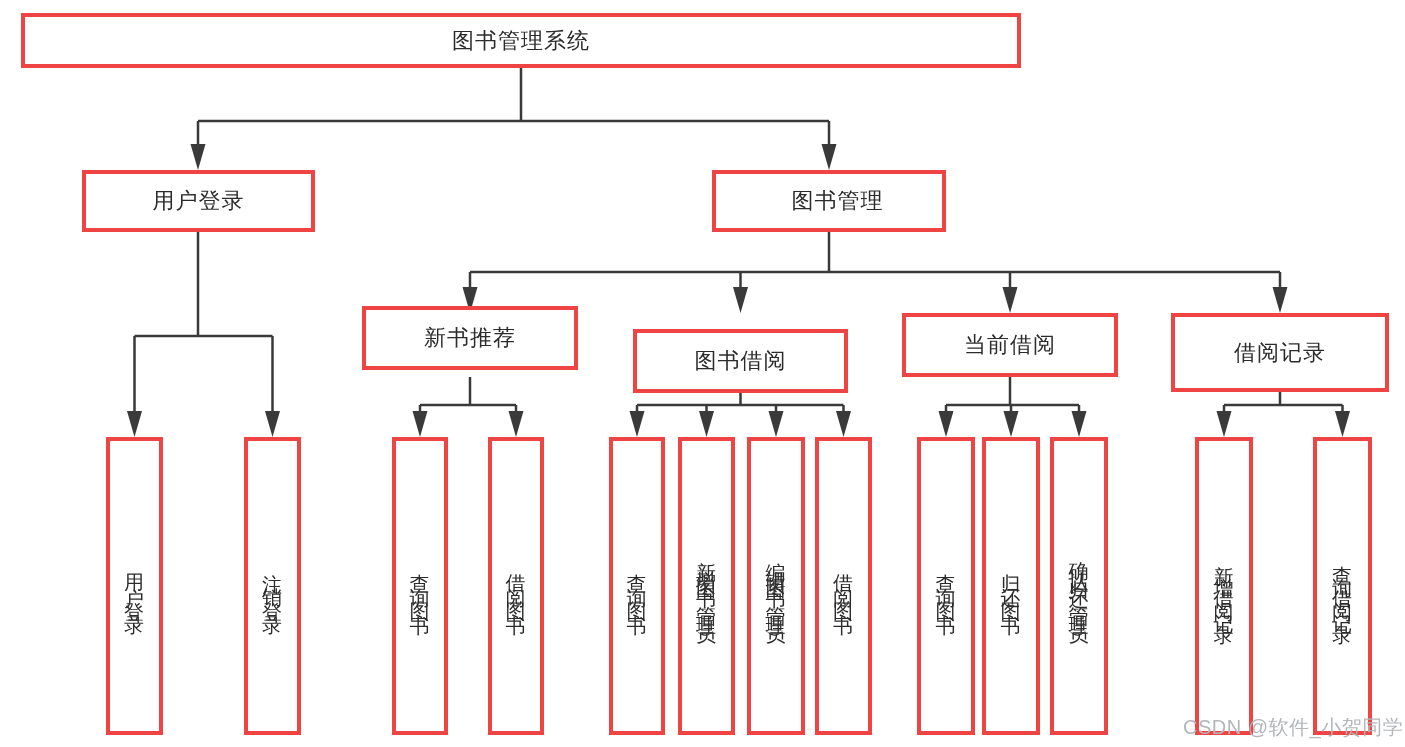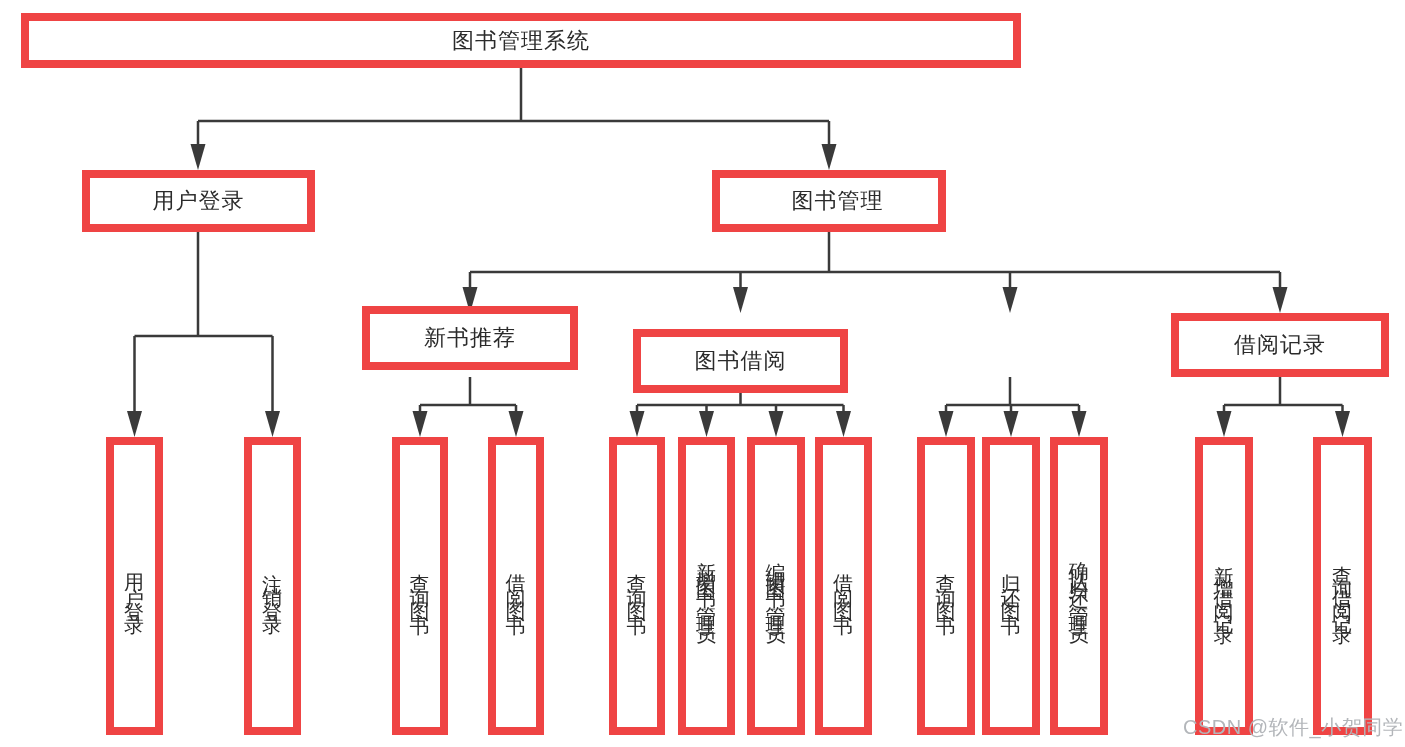--- a/index.html
+++ b/index.html
@@ -7,21 +7,21 @@
     position:relative;
     width:1405px;height:747px;
     background:#ffffff;
     font-family:"Liberation Sans", sans-serif;
     overflow:hidden;
   }
   .wires{position:absolute;left:0;top:0;z-index:0;}
   .node{
     position:absolute;
     background:#ffffff;
-    border:8px solid #ef4444;
+    border:4px solid #ef4444;
     box-sizing:border-box;
     display:flex;align-items:center;justify-content:center;
     color:#2b2b2b;
     z-index:1;
   }
   .h-label{font-size:22px;letter-spacing:1px;}
   .leaf span{
     writing-mode:vertical-rl;
     text-orientation:mixed;
     font-size:20px;
@@ -86,21 +86,22 @@
     </g>
   </svg>
 
   <div class="node h-label" style="left:21px;top:13px;width:1000px;height:55px;">图书管理系统</div>
 
   <div class="node h-label" style="left:82px;top:170px;width:233px;height:62px;">用户登录</div>
   <div class="node h-label" style="left:712px;top:170px;width:234px;height:62px;padding-left:17px;">图书管理</div>
 
   <div class="node h-label" style="left:362px;top:306px;width:216px;height:64px;">新书推荐</div>
   <div class="node h-label" style="left:633px;top:313px;width:215px;height:64px;margin-top:16px;">图书借阅</div>
-  <div class="node h-label" style="left:1171px;top:313px;width:218px;height:64px;">借阅记录</div>
+  <div class="node h-label" style="left:902px;top:313px;width:216px;height:64px;">当前借阅</div>
+  <div class="node h-label" style="left:1171px;top:313px;width:218px;height:79px;">借阅记录</div>
 
   <div class="node leaf" style="left:106px;top:437px;width:57px;height:298px;">
     <span class="ls4">用户登录</span>
   </div>
   <div class="node leaf" style="left:244px;top:437px;width:57px;height:298px;">
     <span class="ls4">注销登录</span>
   </div>
 
   <div class="node leaf" style="left:392px;top:437px;width:56px;height:298px;">
     <span class="ls4">查询图书</span>

